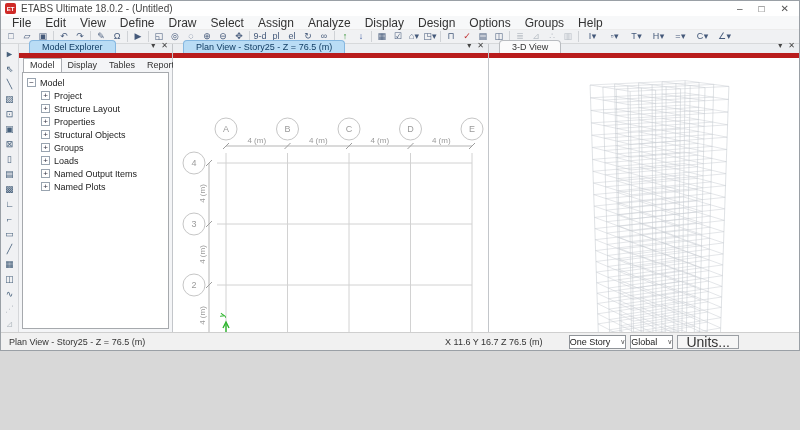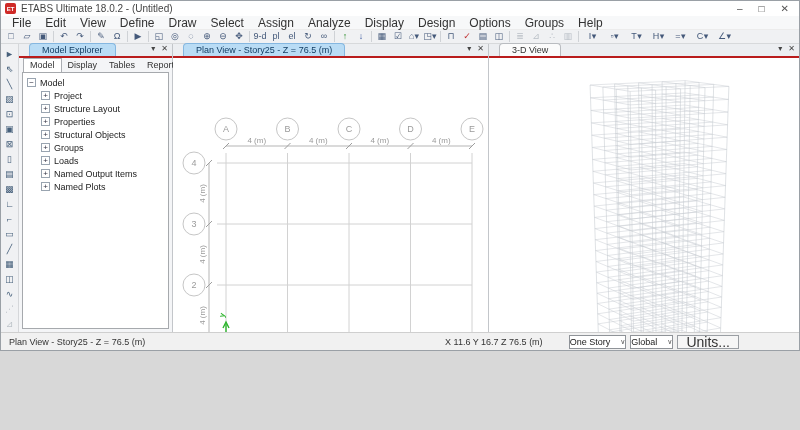--- a/index.html
+++ b/index.html
@@ -25,21 +25,21 @@
   #lefttools{width:18px;background:#f0f1f3;border-right:1px solid #d5d7da;display:flex;flex-direction:column;align-items:center;padding-top:3px;flex:0 0 auto;}
   .lt-icon{font-size:9px;color:#46607b;height:15px;width:16px;text-align:center;line-height:15px;cursor:default;}
   .lt-icon.disabled{color:#bcc2c8;}
   .lt-icon.active{background:#cfe4f7;border:1px solid #7fb2dc;line-height:13px;}
   .lt-gap{height:18px;}
   
   .panel{display:flex;flex-direction:column;min-width:0;border-right:1px solid #c3c6ca;background:#fff;}
   #explorer{width:154px;flex:0 0 auto;background:#f4f5f7;}
   #planpanel{width:316px;flex:0 0 auto;}
   #threedpanel{flex:1 1 auto;border-right:none;gap:9px;}
-  .tabstrip{height:14px;background:#eceef1;border-bottom:2px solid #b91c1c;display:flex;align-items:flex-end;padding:0 4px 0 10px;flex:0 0 auto;}
+  .tabstrip{height:14px;background:#eceef1;border-bottom:5px solid #b91c1c;display:flex;align-items:flex-end;padding:0 4px 0 10px;flex:0 0 auto;}
   .tab{font-size:9px;line-height:12px;padding:0 12px;border:1px solid #b9bcc0;border-bottom:none;border-radius:4px 4px 0 0;background:#fbfbfb;color:#333;cursor:default;white-space:nowrap;}
   .tab.active{background:#b9dcf5;border-color:#85b7e0;color:#123d63;}
   .strip-icons{margin-left:auto;display:flex;gap:6px;align-items:center;padding-bottom:2px;}
   .strip-icons span{font-size:8px;color:#444;line-height:10px;cursor:default;}
   .panel-content{flex:1 1 auto;background:#fff;position:relative;overflow:hidden;}
   
   #exp-tabs{height:14px;display:flex;align-items:flex-end;background:#f4f5f7;padding-left:4px;flex:0 0 auto;}
   .exp-tab{font-size:9px;color:#333;padding:0 6px;line-height:13px;cursor:default;}
   .exp-tab.active{background:#fff;border:1px solid #aaadb2;border-bottom:none;}
   #tree-box{flex:1 1 auto;background:#fff;border:1px solid #a6a9ad;margin:0 3px 3px 3px;padding:3px 2px;overflow:hidden;}

